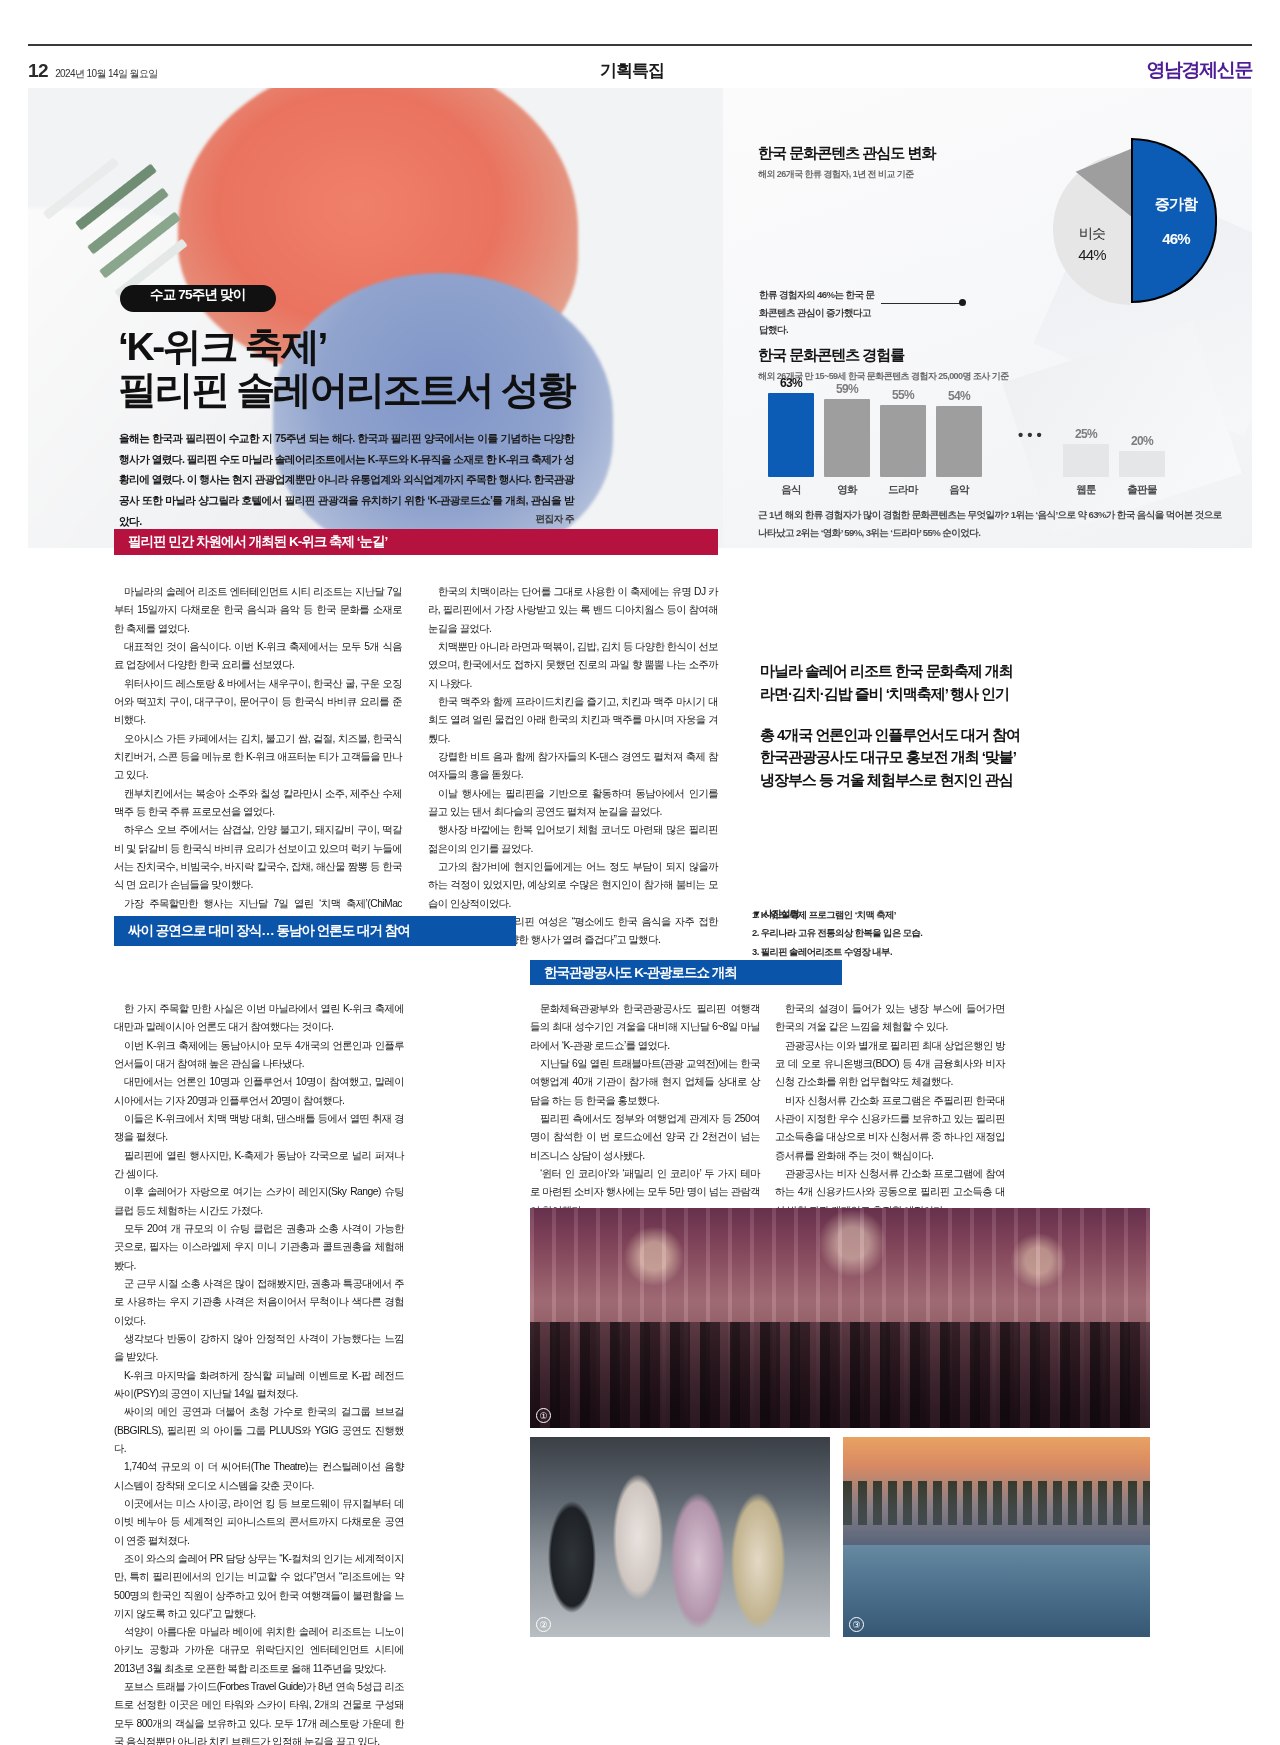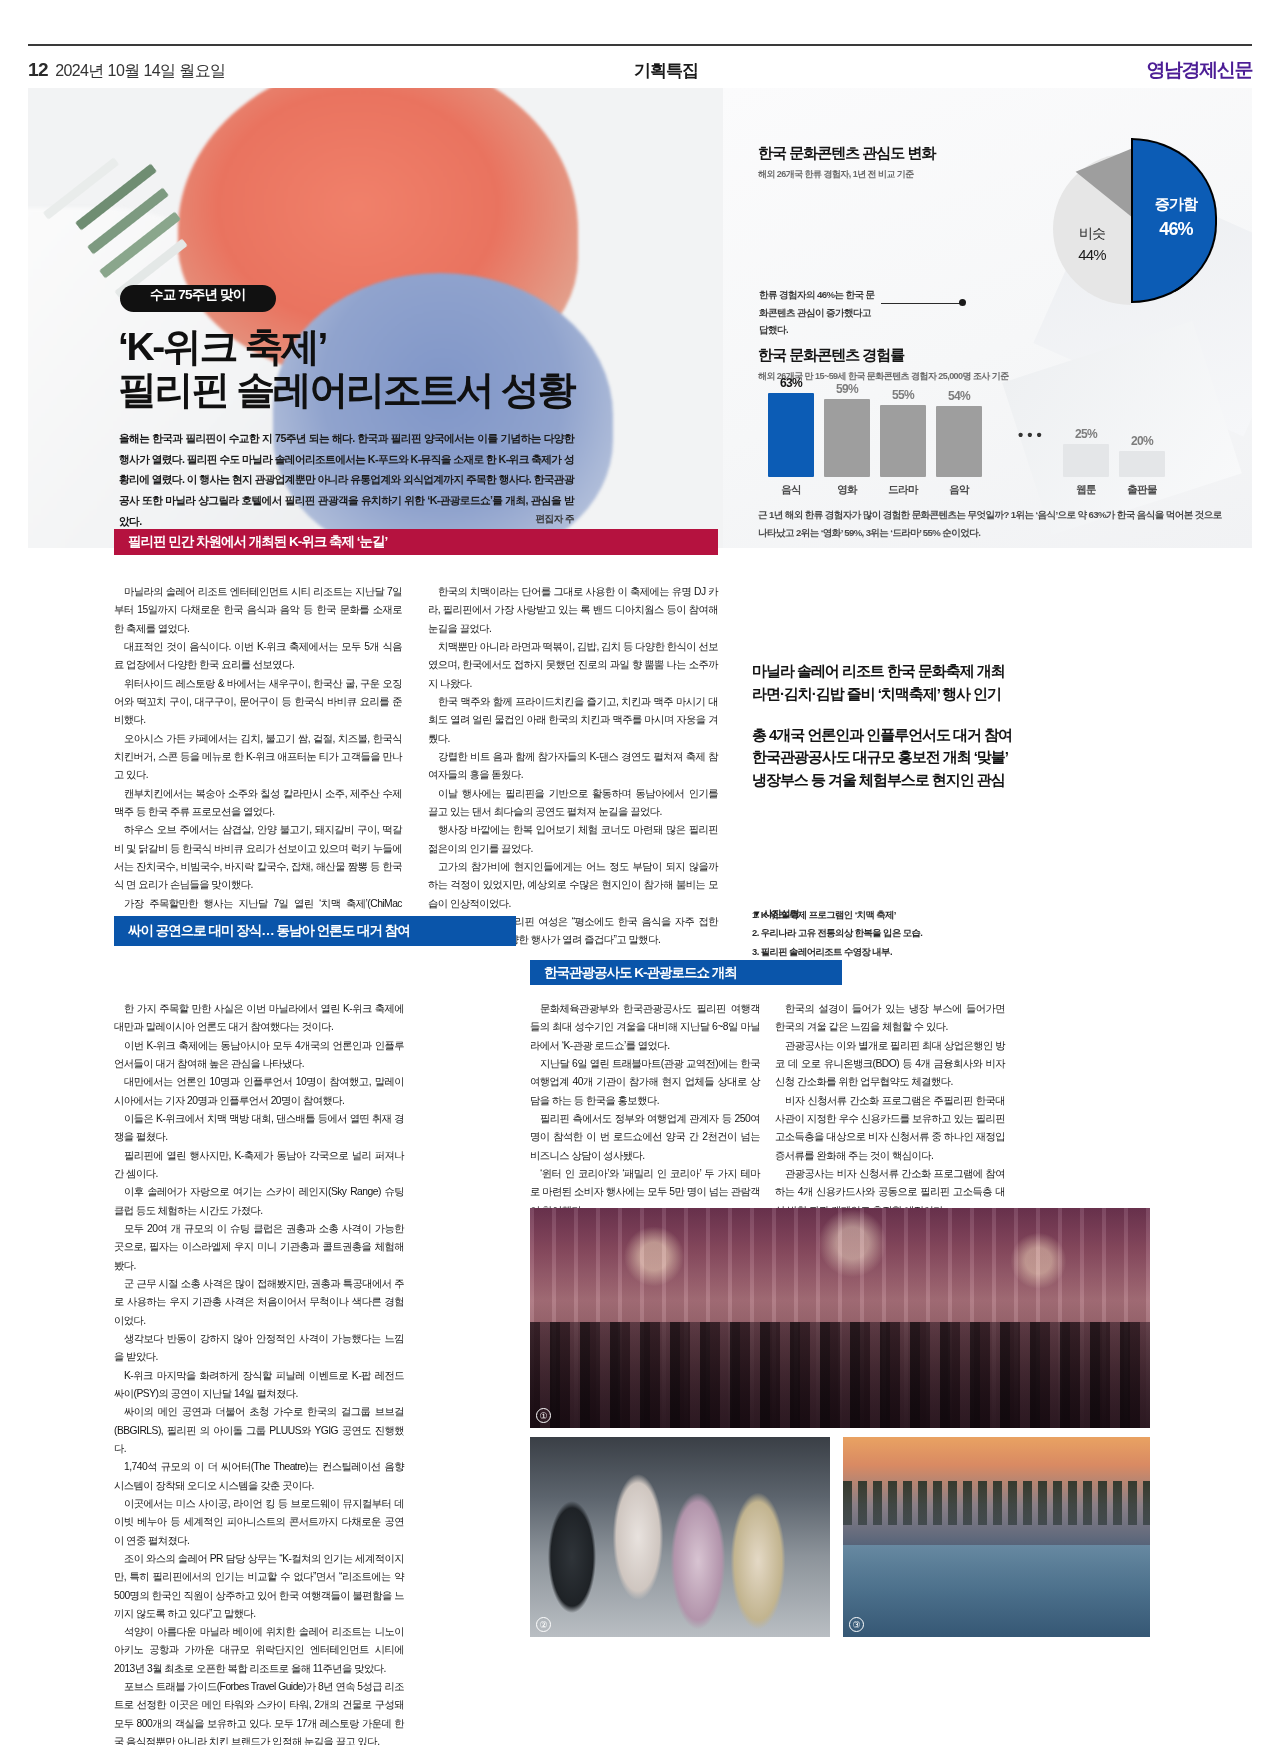--- a/index.html
+++ b/index.html
@@ -13,21 +13,21 @@
   .page { position: relative; width: 1280px; height: 1745px; background: #fff; }
 
   
   .masthead {
     position: absolute; left: 28px; top: 44px; width: 1224px; height: 40px;
     border-top: 2.5px solid #3a3a3a;
     display: flex; align-items: flex-end; justify-content: space-between;
   }
   .mh-left { display: flex; align-items: baseline; gap: 7px; padding-bottom: 2px; }
   .mh-pageno { font-size: 19px; font-weight: 700; color: #2b2b2b; letter-spacing: -0.5px; }
-  .mh-date { font-size: 16px; color: #333; letter-spacing: -0.6px; }
+  .mh-date { font-size: 10px; color: #333; letter-spacing: -0.6px; }
   .mh-center { font-size: 17px; font-weight: 700; color: #1a1a1a; letter-spacing: -1px; padding-bottom: 2px; margin-left: -40px; }
   .mh-right { font-size: 19px; font-weight: 800; color: #4c1d95; letter-spacing: -1.4px; padding-bottom: 1px; }
 
   
   .hero {
     position: absolute; left: 28px; top: 88px; width: 695px; height: 460px;
     overflow: hidden; background: #f2f3f4;
   }
   .hero-bg { position: absolute; inset: 0; }
   .flag-red {
@@ -109,21 +109,21 @@
   .pie-slice-gray {
     position: absolute; left: 10px; top: 15px; width: 70px; height: 70px;
     background: #9e9e9e;
     clip-path: polygon(100% 100%, 100% 0%, 18% 34%);
   }
   .pie-lbl-blue {
     position: absolute; left: 88px; top: 62px; width: 70px; text-align: center;
     color: #fff; font-weight: 800; letter-spacing: -0.9px;
   }
   .pie-lbl-blue .t { font-size: 15px; display: block; }
-  .pie-lbl-blue .v { font-size: 18px; display: block; margin-top: 5px; }
+  .pie-lbl-blue .v { font-size: 15px; display: block; margin-top: 16px; }
   .pie-lbl-gray {
     position: absolute; left: 6px; top: 92px; width: 66px; text-align: center;
     color: #1e1e1e; font-weight: 400; letter-spacing: -0.9px;
   }
   .pie-lbl-gray .t { font-size: 14px; display: block; }
   .pie-lbl-gray .v { font-size: 15px; display: block; margin-top: 3px; }
 
   .pie-note {
     position: absolute; left: 36px; top: 198px; width: 120px;
     font-size: 9.6px; line-height: 1.85; color: #3b3b3b; letter-spacing: -0.6px; font-weight: 600;
@@ -140,21 +140,21 @@
     font-size: 10.5px; color: #4a4a4a; letter-spacing: -0.7px; margin-top: 6px; font-weight: 600; }
   .bar-ellipsis { position: absolute; bottom: 60px; left: 260px; color: #333; letter-spacing: 4px; font-size: 15px; font-weight: 900; }
 
   .chart-note {
     position: absolute; left: 35px; top: 418px; width: 470px;
     font-size: 9.6px; line-height: 1.85; color: #4a4a4a; letter-spacing: -0.62px; font-weight: 600;
   }
 
   
   .summary { position: absolute; left: 752px; top: 660px; width: 430px; }
-  .sum-grp { margin-bottom: 18px; }
+  .sum-grp { margin-bottom: 18px; margin-left: 8px; }
   .sum-line { font-size: 15px; font-weight: 700; color: #131313; letter-spacing: -1.05px; line-height: 1.52; }
   .photo-cap-hd { position: absolute; left: 752px; top: 888px; font-size: 9.6px; font-weight: 700; color: #1b1b1b; letter-spacing: -0.6px; margin-top: 20px; }
   .photo-caps { position: absolute; left: 752px; top: 906px; width: 420px; }
   .photo-caps li { list-style: none; font-size: 9.4px; line-height: 1.95; color: #2b2b2b; letter-spacing: -0.58px; font-weight: 600; }
 
   
   .secbar {
     position: absolute; color: #fff; font-weight: 700;
     font-size: 13.5px; letter-spacing: -1px;
     display: flex; align-items: center; padding-left: 14px;

